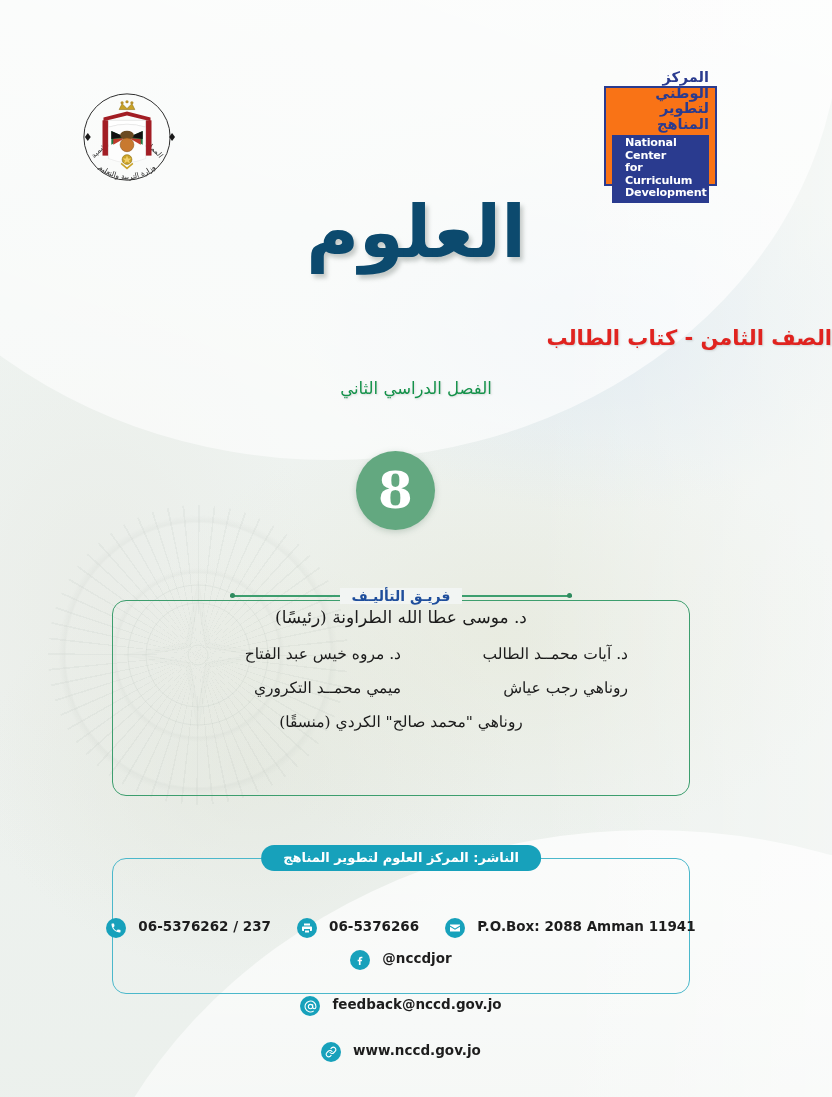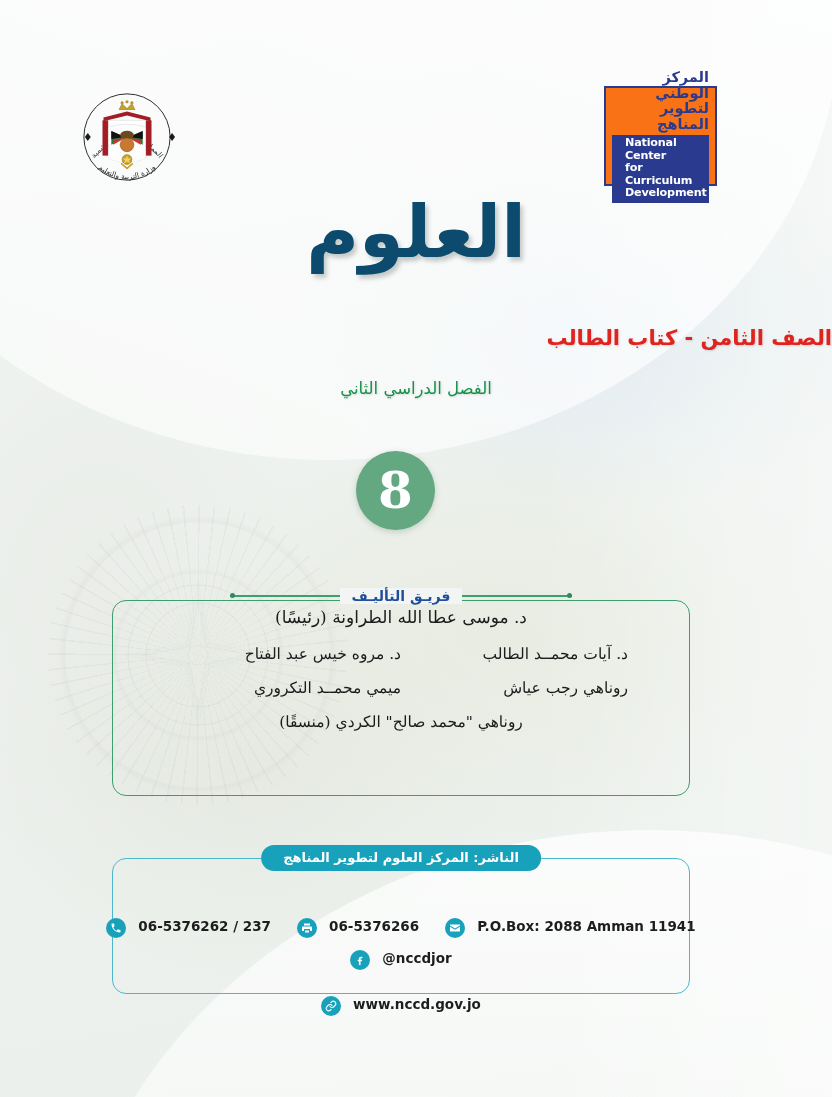--- a/index.html
+++ b/index.html
@@ -500,20 +500,29 @@
       <div class="contact-item">
         <span class="contact-icon">
           <svg width="12" height="12" viewBox="0 0 24 24" fill="#ffffff">
               <path d="M14.5 8.5h2.3V5.4h-2.8c-2.6 0-4.2 1.6-4.2 4.3v1.9H7.3v3.1h2.5V22h3.3v-7.3h2.6l.4-3.1h-3V9.9c0-.9.3-1.4 1.4-1.4z"></path>
             </svg>
         </span>
         <span class="contact-text">@nccdjor</span>
       </div>
       <div class="contact-item">
         <span class="contact-icon">
+          <svg width="13" height="13" viewBox="0 0 24 24" fill="none" stroke="#ffffff" stroke-width="2">
+              <circle cx="12" cy="12" r="4"></circle>
+              <path d="M16 8v5a3 3 0 0 0 6 0v-1a10 10 0 1 0-4 8"></path>
+            </svg>
+        </span>
+        <span class="contact-text">feedback@nccd.gov.jo</span>
+      </div>
+      <div class="contact-item">
+        <span class="contact-icon">
           <svg width="12" height="12" viewBox="0 0 24 24" fill="none" stroke="#ffffff" stroke-width="2.2" stroke-linecap="round">
               <path d="M10 13a5 5 0 0 0 7.5.5l3-3a5 5 0 0 0-7-7l-1.7 1.7"></path>
               <path d="M14 11a5 5 0 0 0-7.5-.5l-3 3a5 5 0 0 0 7 7l1.7-1.7"></path>
             </svg>
         </span>
         <span class="contact-text">www.nccd.gov.jo</span>
       </div>
     </div>
   </div>
 

